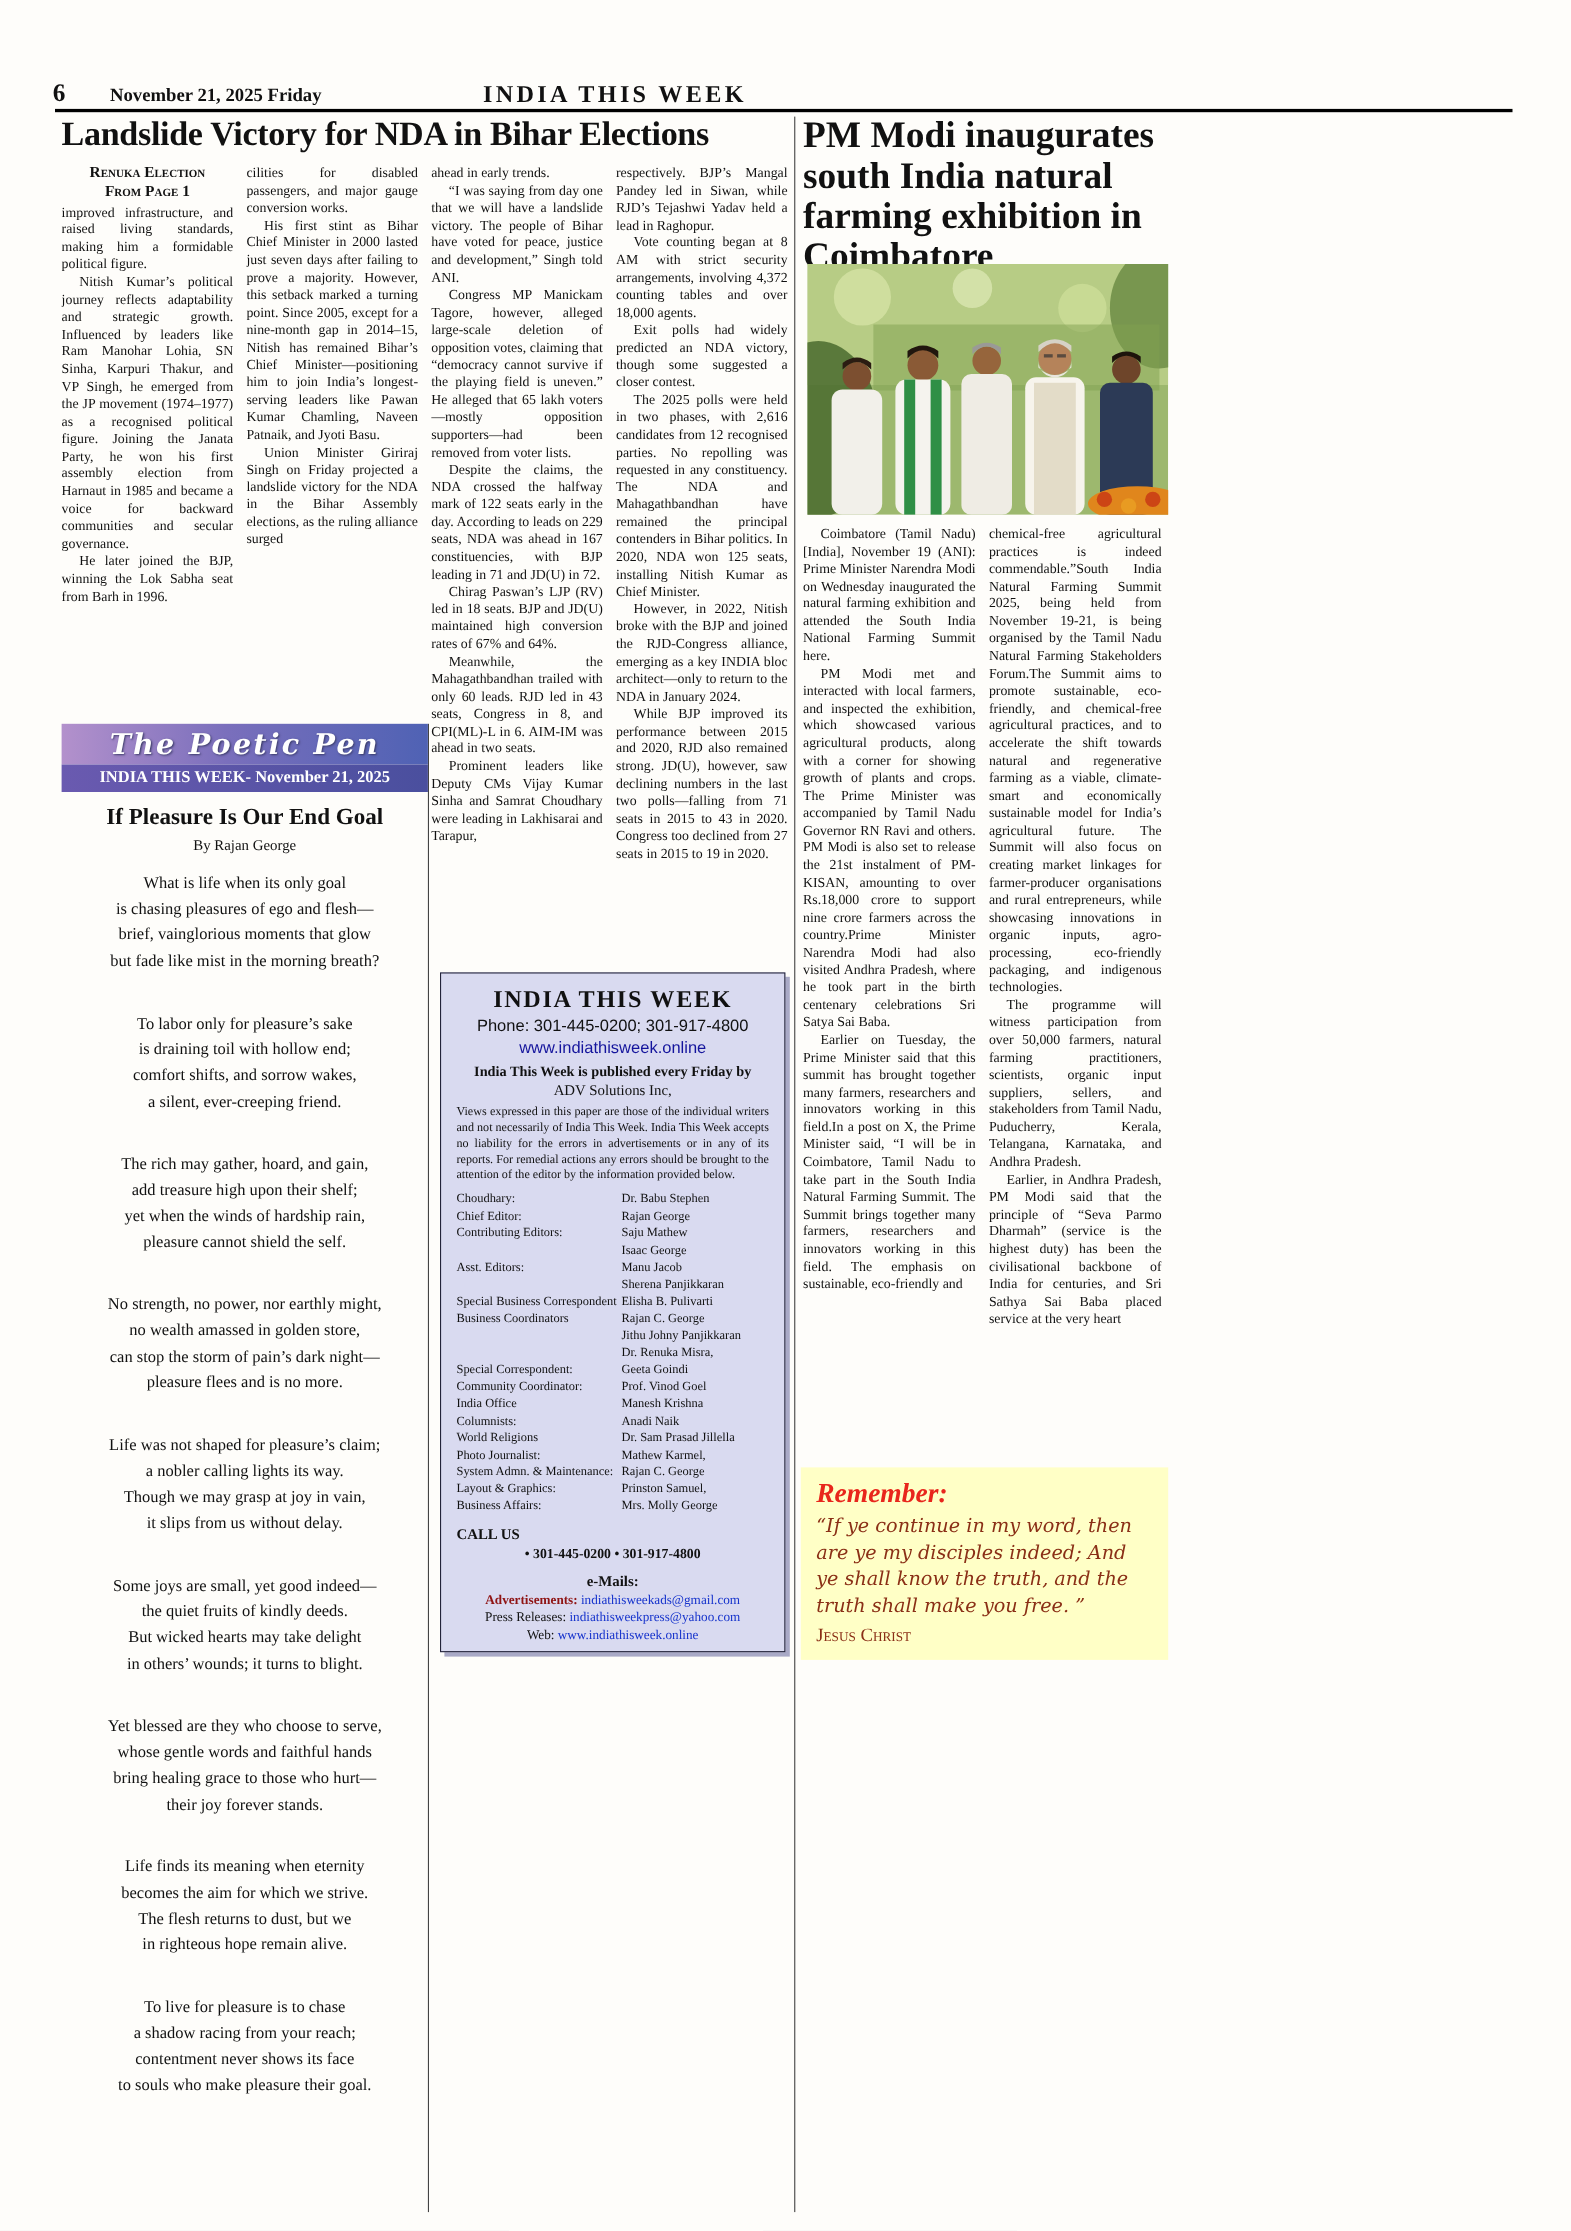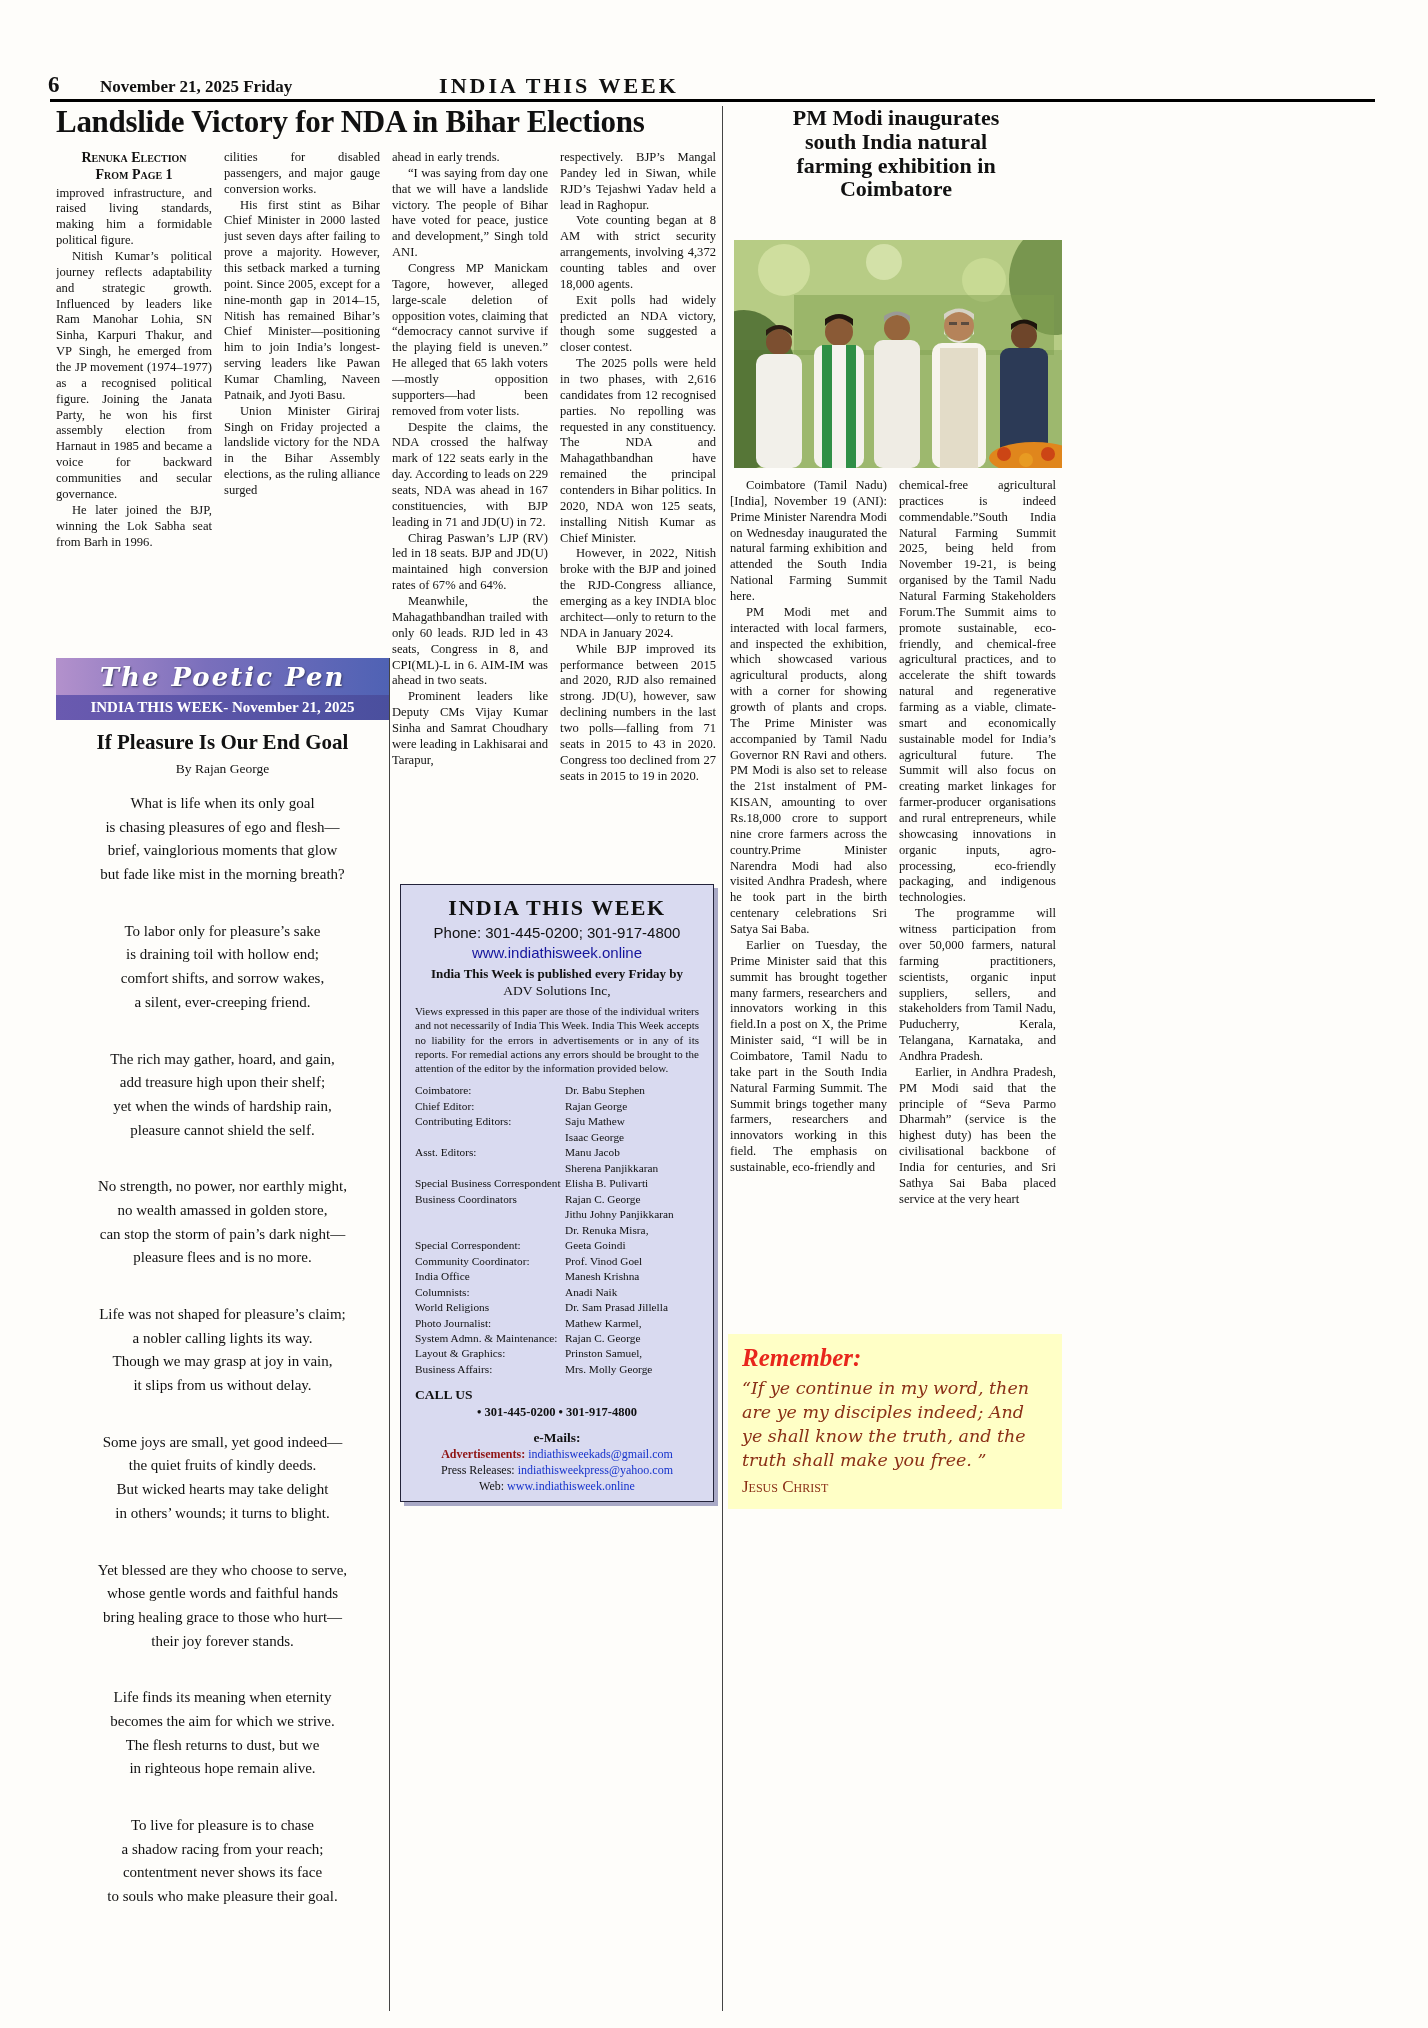--- a/index.html
+++ b/index.html
@@ -51,21 +51,21 @@
   .staff-label { width:150px; flex:none; }
   .staff-value { flex:1; }
   .ib-callus { text-align:left; font-weight:bold; font-size:13.5px; margin-top:10px; }
   .ib-callnums { text-align:center; font-weight:bold; font-size:12.5px; margin-top:2px; }
   .ib-emails-h { text-align:center; font-weight:bold; font-size:13.5px; margin-top:10px; }
   .ib-mailline { text-align:center; font-size:12px; margin-top:1px; }
   .ib-mail-label { font-weight:bold; color:#8f1414; }
   .ib-mail-link { color:#1633cc; }
 
   
-  .modi-headline { text-align:center; font-weight:bold; font-size:22px; line-height:1.08; white-space:pre-line; }
+  .modi-headline { font-weight:bold; font-size:34px; line-height:1.08; white-space:pre-line; }
   .remember { background:#ffffc6; padding:10px 14px 12px; }
   .remember-title { color:#e8261c; font-weight:bold; font-style:italic; font-size:25px; }
   .remember-quote { color:#8a2f16; font-family:"DejaVu Serif", serif; font-style:italic;
     font-size:17.5px; line-height:1.38; margin-top:4px; }
   .remember-attr { color:#8a2f16; font-variant:small-caps; font-size:17px; margin-top:4px; padding-right:10px; }
 </style>
 </head>
 <body>
 
 <div class="page">
@@ -208,21 +208,21 @@
   <div class="abs infobox" style="left:400px; top:884px; width:314px; height:618px;">
     <div class="ib-title">INDIA THIS WEEK</div>
     <div class="ib-phone">Phone: 301-445-0200; 301-917-4800</div>
     <div class="ib-web">www.indiathisweek.online</div>
     <div class="ib-pub">India This Week is published every Friday  by</div>
     <div class="ib-adv">ADV Solutions Inc,</div>
     <div class="ib-disclaimer">Views expressed in this paper are those of the individual writers and not necessarily of India This Week.  India This Week accepts no liability for the errors in advertisements or in any of its reports.  For remedial actions any errors should be brought to the attention of the editor by the information provided below.</div>
     <div class="staff">
 
         <div class="staff-row">
-          <span class="staff-label">Coimbatore:</span>
+          <span class="staff-label">Choudhary:</span>
           <span class="staff-value">Dr. Babu Stephen</span>
         </div>
 
         <div class="staff-row">
           <span class="staff-label">Chief Editor:</span>
           <span class="staff-value">Rajan George</span>
         </div>
 
         <div class="staff-row">
           <span class="staff-label">Contributing Editors:</span>

